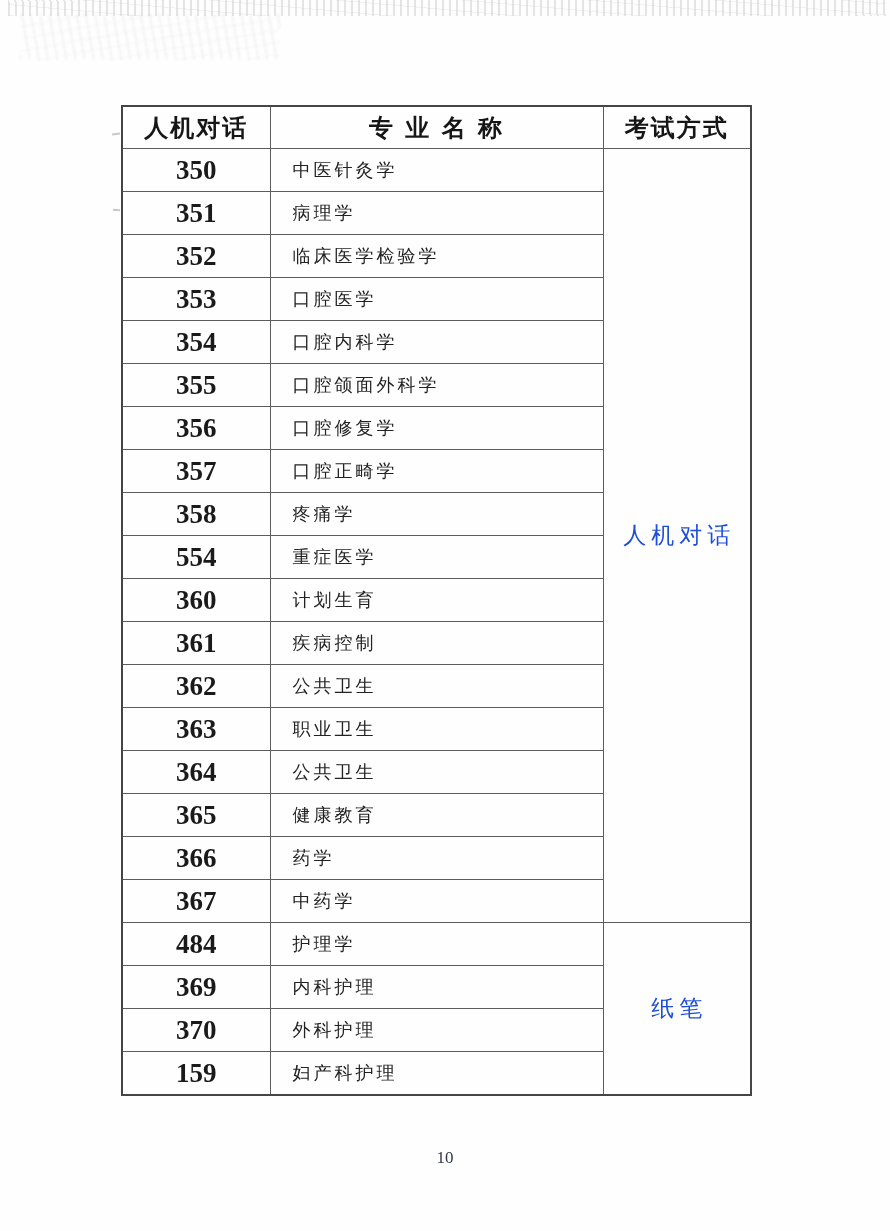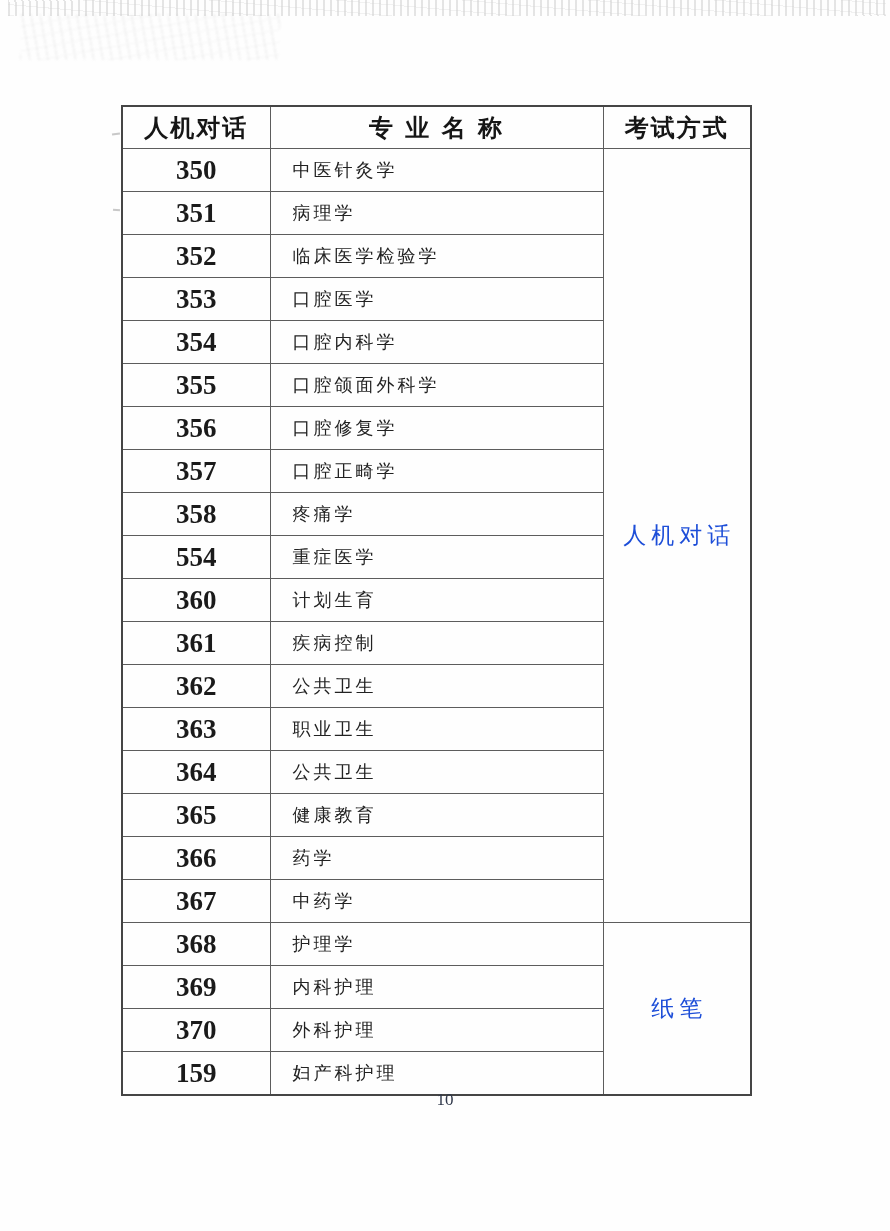--- a/index.html
+++ b/index.html
@@ -97,21 +97,21 @@
     text-align: center;
     vertical-align: middle;
     font-size: 23px;
     letter-spacing: 5px;
     text-indent: 5px;
     color: #1d4ed8;
     padding: 0;
   }
   .page-number {
     position: absolute;
-    top: 1090px;
+    top: 1148px;
     left: 0;
     width: 100%;
     text-align: center;
     font-family: "Liberation Serif", "DejaVu Serif", serif;
     font-size: 17px;
     color: #30384a;
   }
 </style>
 </head>
 <body>
@@ -203,21 +203,21 @@
       </tr>
       <tr>
         <td class="code-cell">366</td>
         <td class="name-cell">药学</td>
       </tr>
       <tr>
         <td class="code-cell">367</td>
         <td class="name-cell">中药学</td>
       </tr>
       <tr>
-        <td class="code-cell">368</td>
+        <td class="code-cell">484</td>
         <td class="name-cell">护理学</td>
         <td class="method-cell" rowspan="4">纸笔</td>
       </tr>
       <tr>
         <td class="code-cell">369</td>
         <td class="name-cell">内科护理</td>
       </tr>
       <tr>
         <td class="code-cell">370</td>
         <td class="name-cell">外科护理</td>

